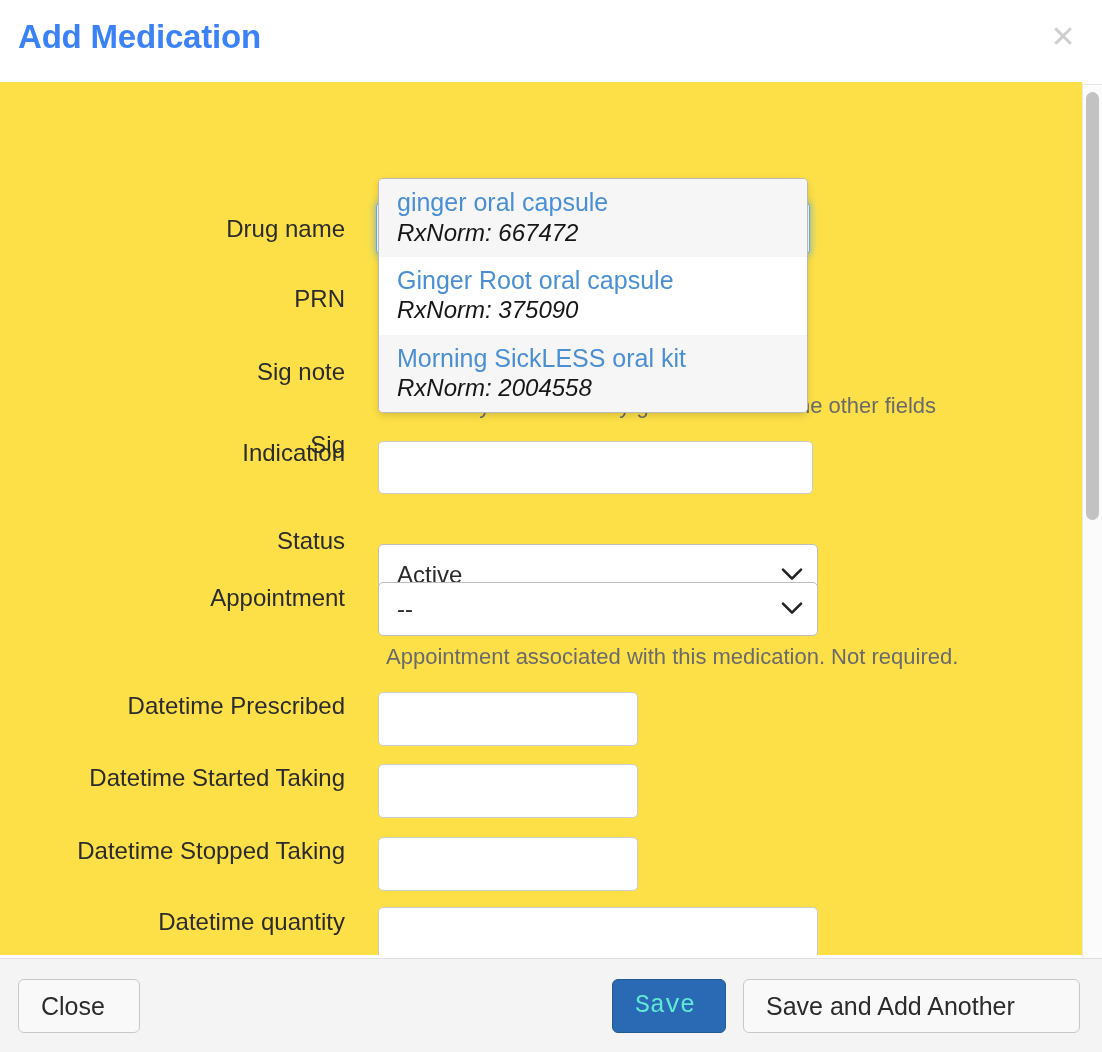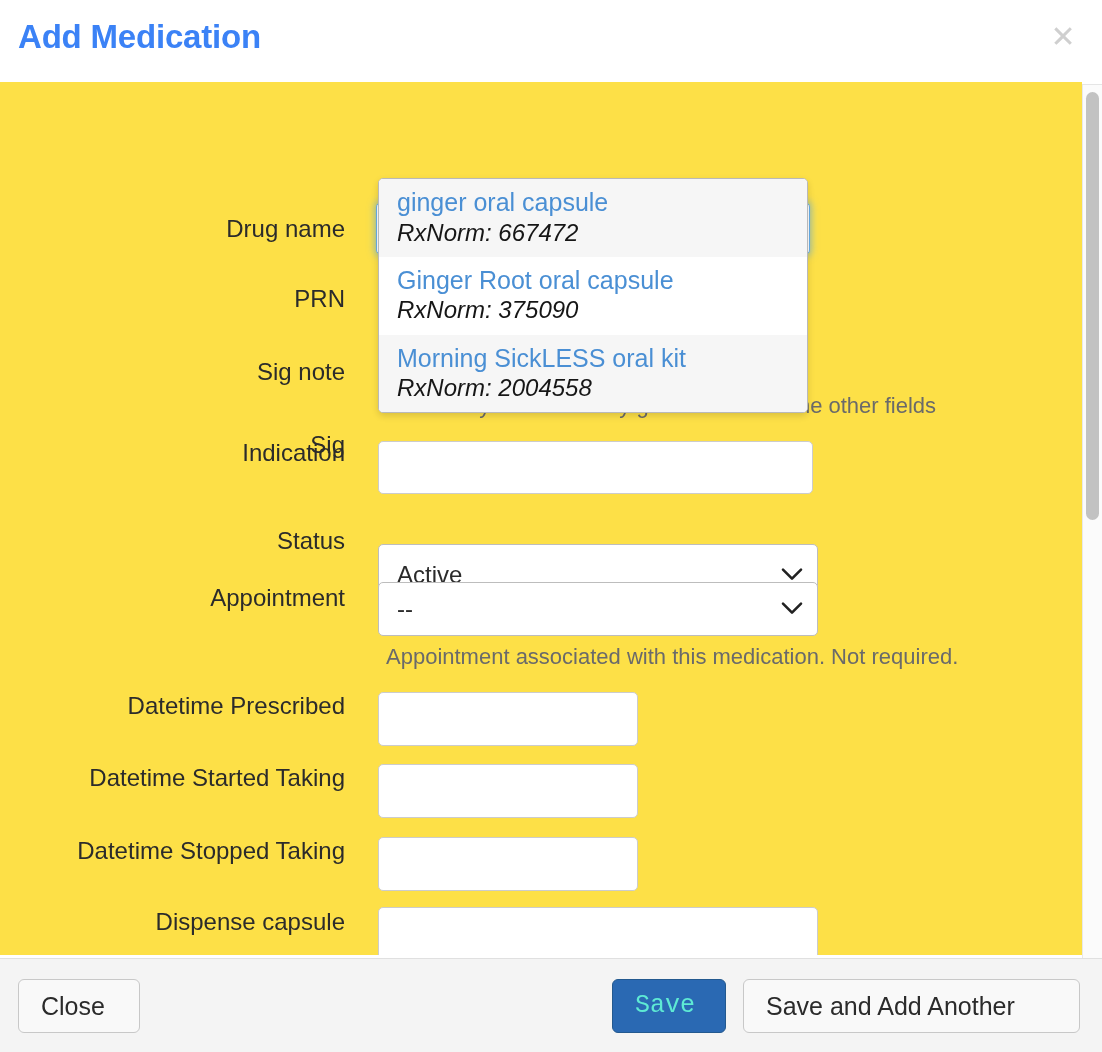--- a/index.html
+++ b/index.html
@@ -320,21 +320,21 @@
 
     <div class="lbl-col" style="top:610px;">Datetime Prescribed</div>
     <input class="txt-input" style="left: 378px; top: 610px; width: 260px; height: 54px;" placeholder="">
 
     <div class="lbl-col" style="top:682px;">Datetime Started Taking</div>
     <input class="txt-input" style="left: 378px; top: 682px; width: 260px; height: 54px;" placeholder="">
 
     <div class="lbl-col" style="top:755px;padding-left:36px;">Datetime Stopped Taking</div>
     <input class="txt-input" style="left: 378px; top: 755px; width: 260px; height: 54px;" placeholder="">
 
-    <div class="lbl-col" style="top:826px;">Dispense capsule</div>
+    <div class="lbl-col" style="top:826px;">Datetime quantity</div>
     <input class="txt-input" style="left: 378px; top: 825px; width: 440px; height: 54px;" placeholder="">
 
   </div>
 
   <div class="ac-list">
     <div class="ac-item shade">
       <span class="ac-name">ginger oral capsule</span>
       <span class="ac-code">RxNorm: 667472</span>
     </div>
     <div class="ac-item">

